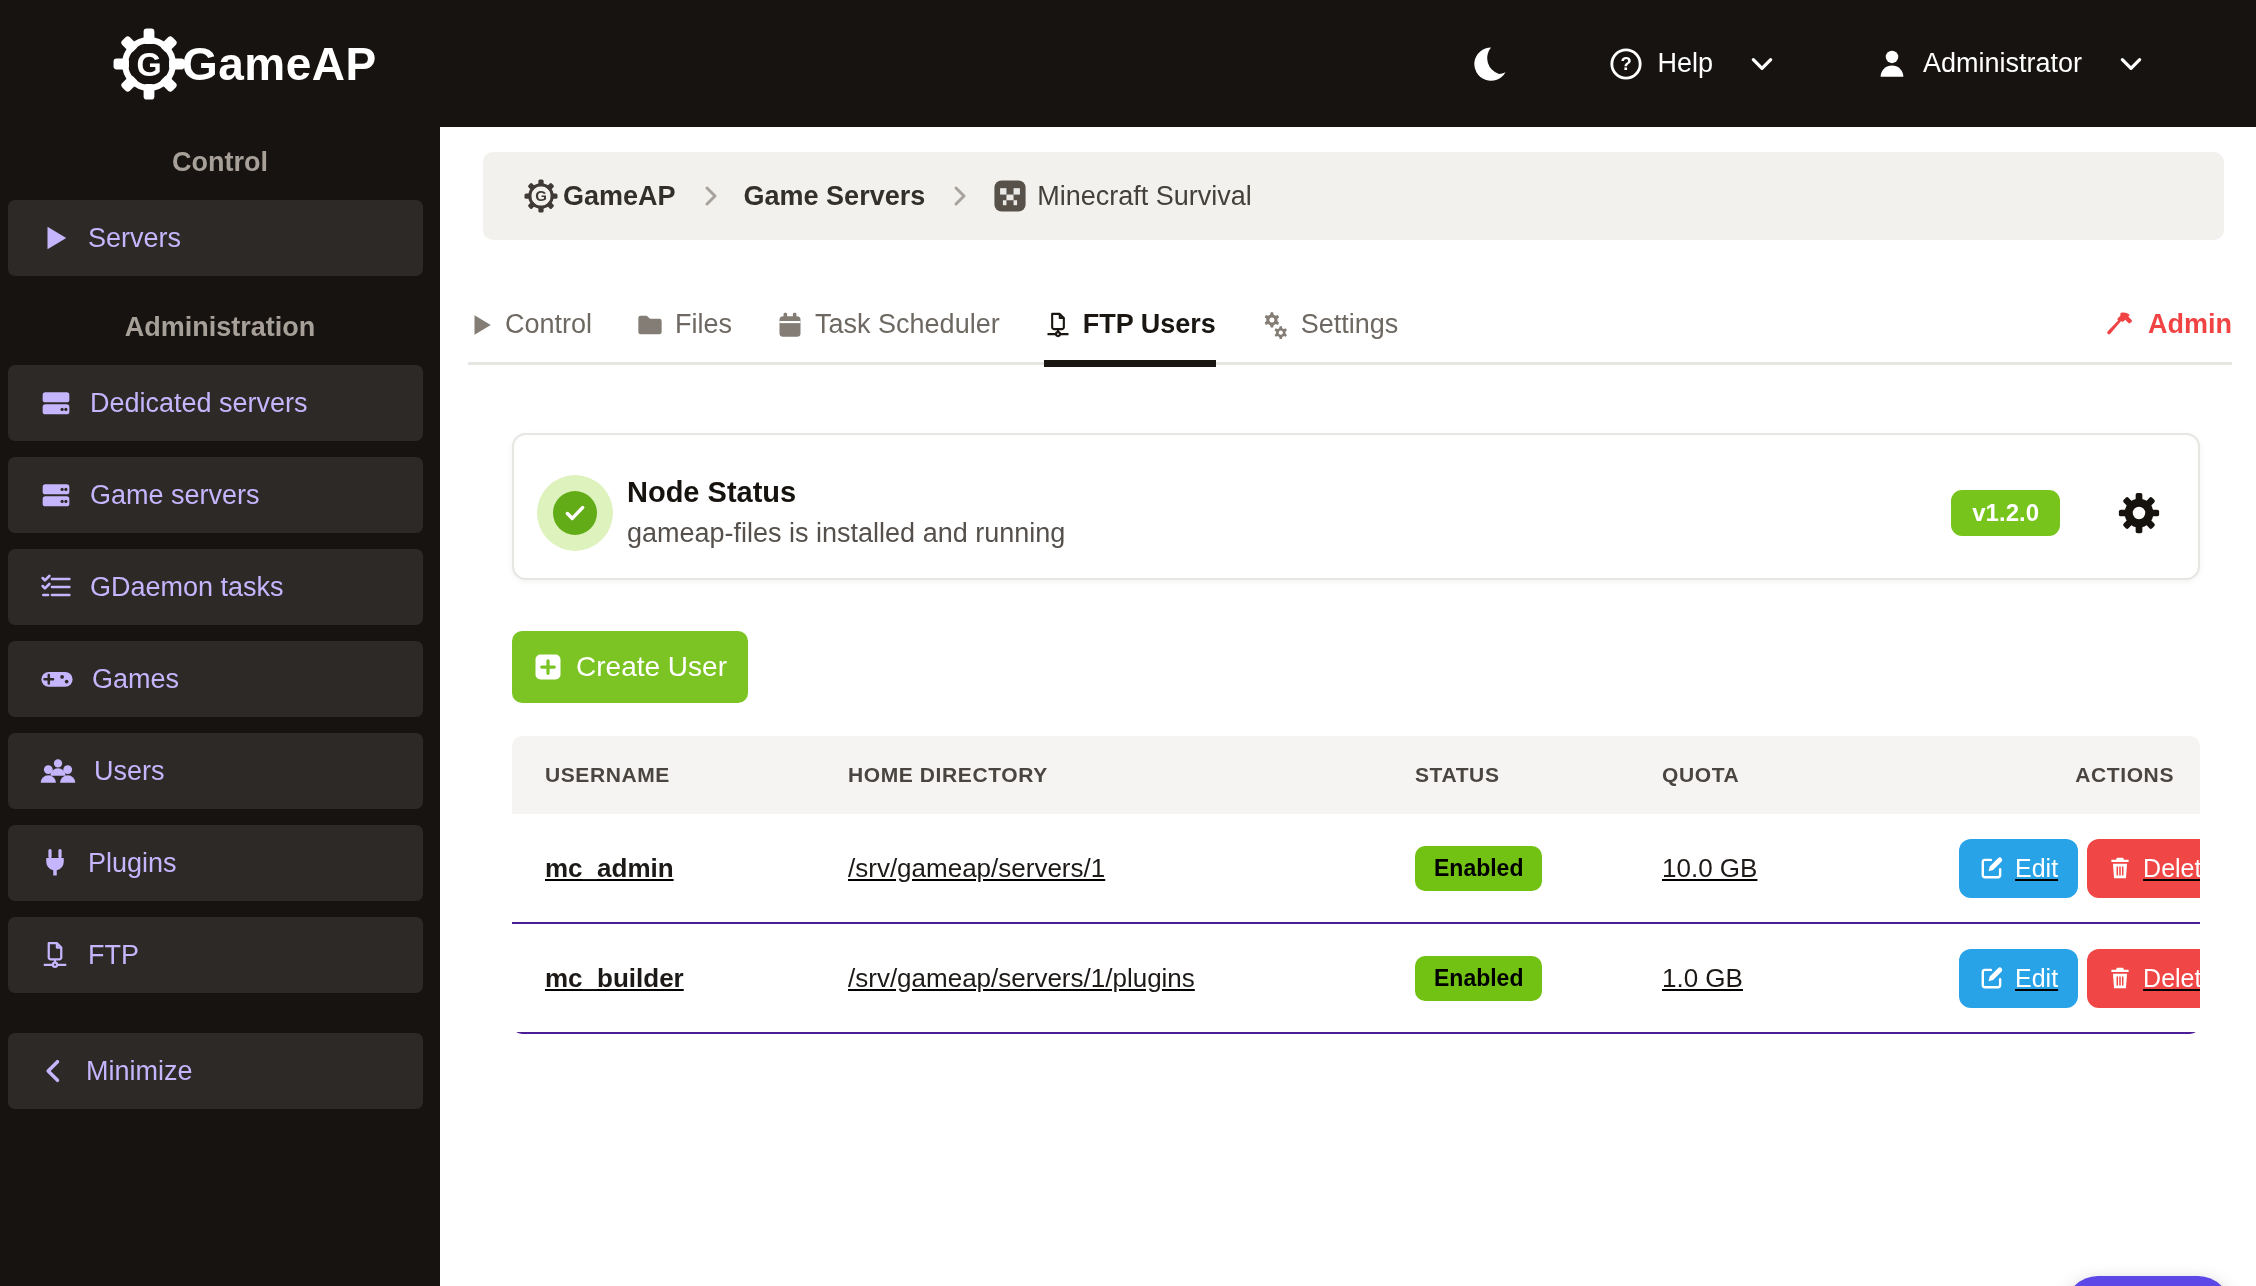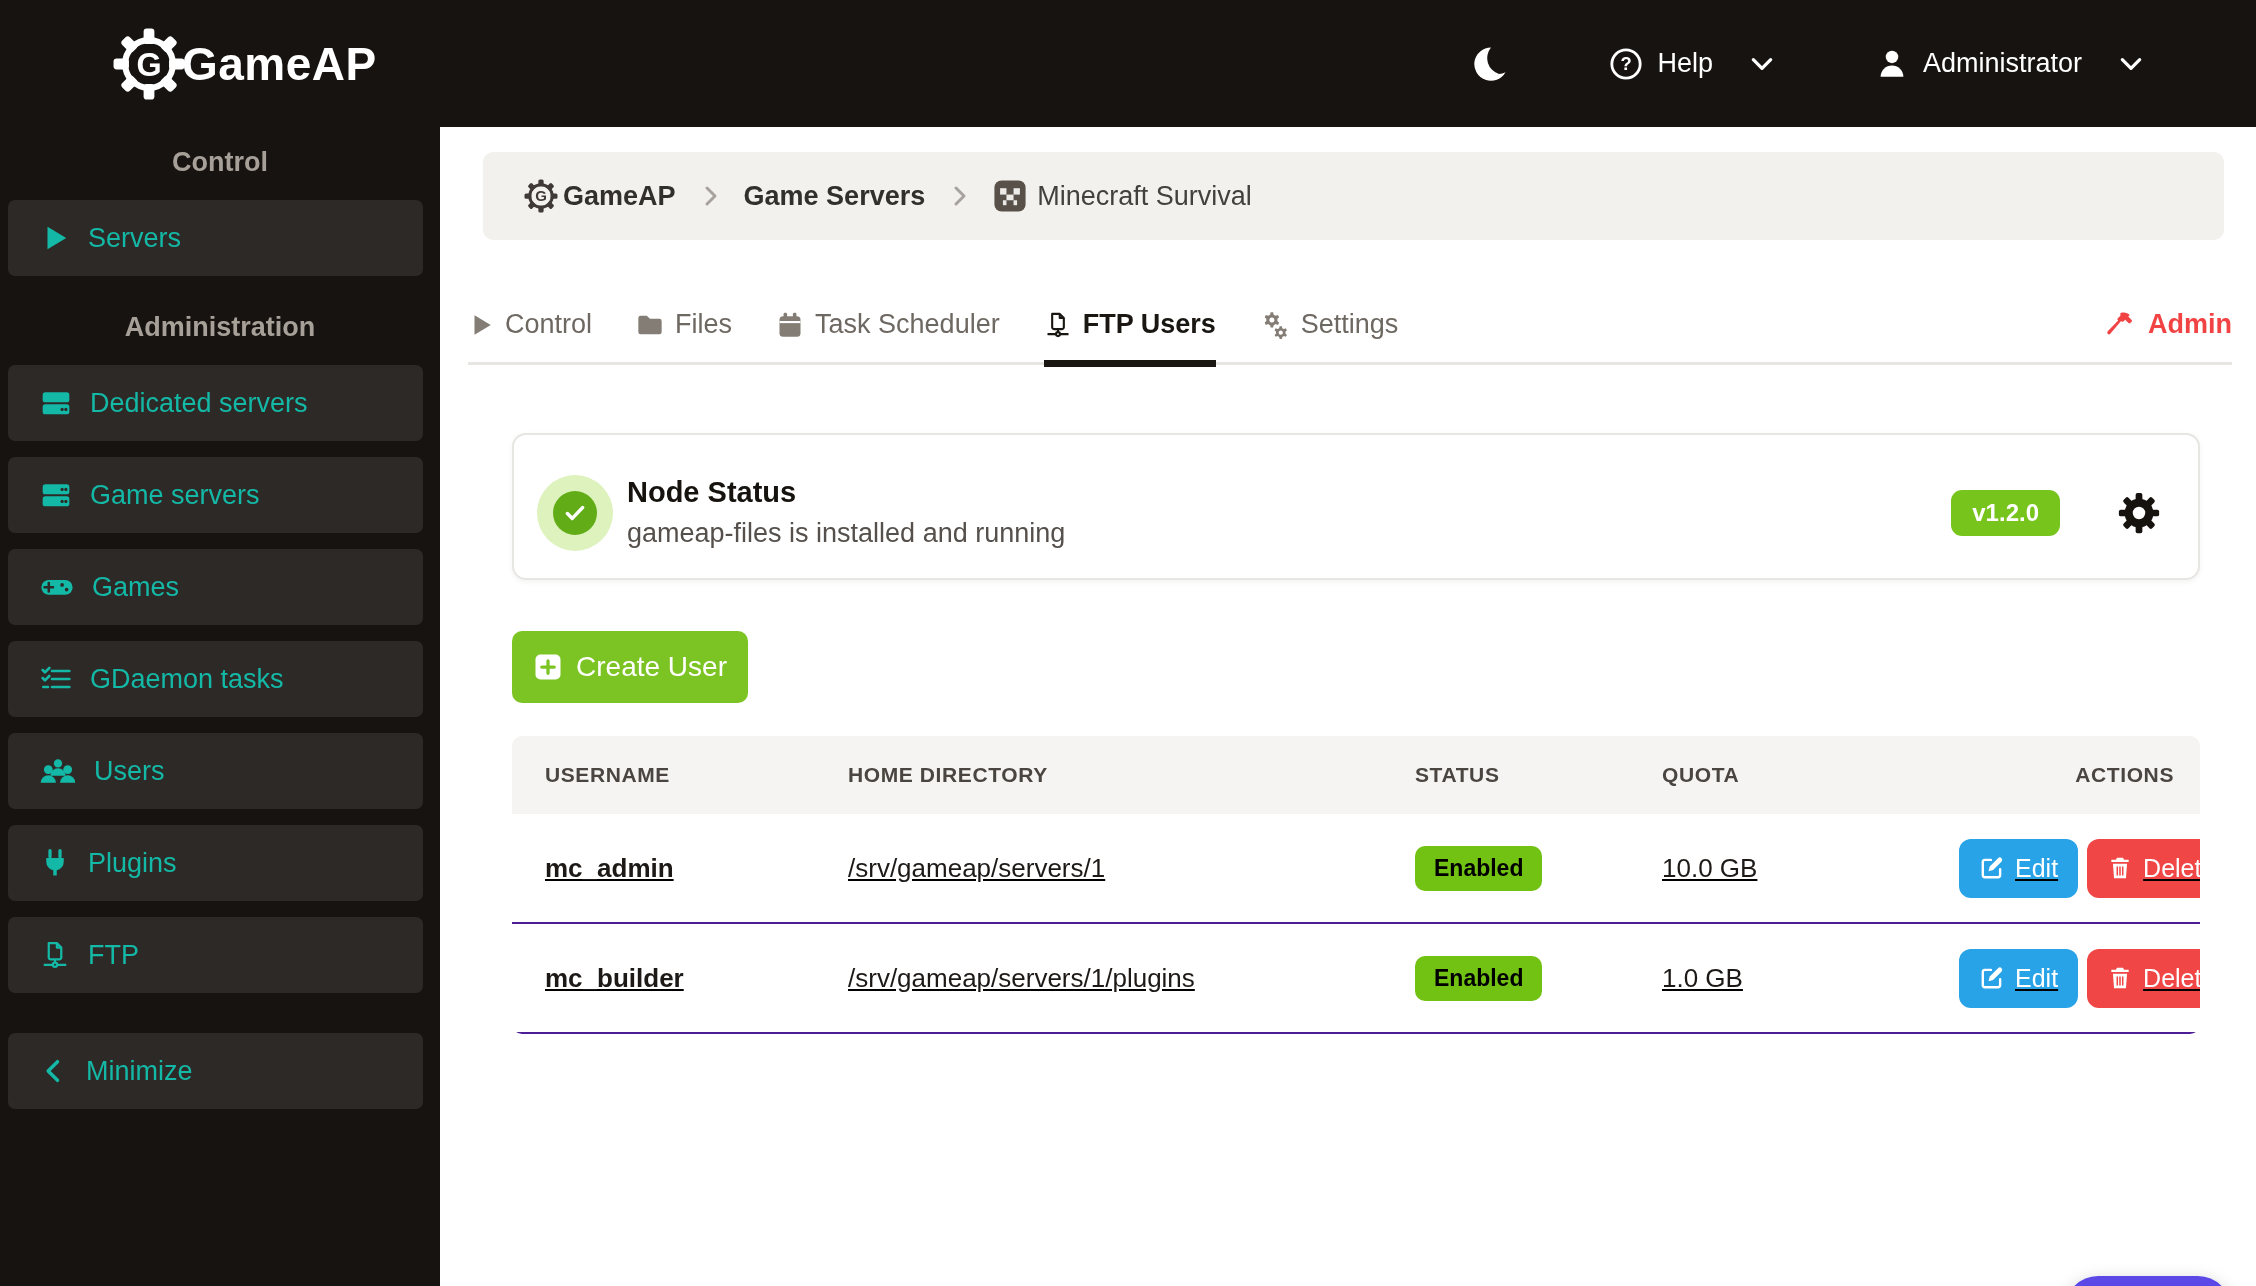--- a/index.html
+++ b/index.html
@@ -18,21 +18,21 @@
   .moon-wrap { width:40px; height:40px; position:relative; cursor:pointer; }
 
   
   .sidebar { position:absolute; left:0; top:127px; width:440px; height:1159px;
              background:#171310; }
   .side-section { text-align:center; color:#a6a099; font-size:27px; font-weight:700; }
   .sec-control { margin:20px 0 22px; }
   .sec-admin { margin:36px 0 22px; }
   .side-item { margin:4px 17px 16px 8px; height:76px; background:#2d2926;
                border-radius:7px; display:flex; align-items:center; gap:18px;
-               padding-left:32px; color:#14b8a6; font-size:27px; cursor:pointer; }
+               padding-left:32px; color:#c4b5fd; font-size:27px; cursor:pointer; }
   .side-item svg { flex:0 0 auto; }
   .side-item.minimize { margin-top:40px; }
 
   
   .main { position:absolute; left:440px; top:127px; width:1816px; height:1159px;
           background:#fff; padding:0 24px 0 28px; }
 
   .breadcrumb { margin:25px 0 0 15px; width:1741px; height:88px; background:#f2f1ee;
                 border-radius:10px; display:flex; align-items:center; gap:22px;
                 padding:0 40px; }
@@ -210,40 +210,40 @@
           <circle cx="19.4" cy="7.8" r="1.2" fill="#2d2926"></circle>
         <circle cx="16.6" cy="16.8" r="1.2" fill="#2d2926"></circle>
           <circle cx="19.4" cy="16.8" r="1.2" fill="#2d2926"></circle>
       </svg>
     </span>
     <span>Game servers</span>
   </div>
 
   <div class="side-item">
     <span style="display:flex;">
+      <svg width="32" height="32" viewBox="0 0 24 24" fill="none" stroke="currentColor" stroke-width="2" stroke-linecap="round" stroke-linejoin="round">
+        <path d="M9 6h13M9 12h13M9 18h13"></path>
+        <path d="M2 5.3l1.7 1.7L7 3.7"></path>
+        <path d="M2 11.3l1.7 1.7L7 9.7"></path>
+        <path d="M2.5 18h3.5"></path>
+      </svg>
+    </span>
+    <span>GDaemon tasks</span>
+  </div>
+
+  <div class="side-item">
+    <span style="display:flex;">
       <svg width="34" height="34" viewBox="0 0 24 24" fill="currentColor">
         <rect x="1" y="7" width="22" height="10.5" rx="5.2"></rect>
         <path d="M6.2 9.2v6M3.2 12.2h6" stroke="#2d2926" stroke-width="1.8" stroke-linecap="round"></path>
         <circle cx="15.6" cy="10.5" r="1.3" fill="#2d2926"></circle>
           <circle cx="18.8" cy="13.8" r="1.3" fill="#2d2926"></circle>
       </svg>
     </span>
     <span>Games</span>
-  </div>
-
-  <div class="side-item">
-    <span style="display:flex;">
-      <svg width="32" height="32" viewBox="0 0 24 24" fill="none" stroke="currentColor" stroke-width="2" stroke-linecap="round" stroke-linejoin="round">
-        <path d="M9 6h13M9 12h13M9 18h13"></path>
-        <path d="M2 5.3l1.7 1.7L7 3.7"></path>
-        <path d="M2 11.3l1.7 1.7L7 9.7"></path>
-        <path d="M2.5 18h3.5"></path>
-      </svg>
-    </span>
-    <span>GDaemon tasks</span>
   </div>
 
   <div class="side-item">
     <span style="display:flex;">
       <svg width="36" height="36" viewBox="0 0 26 24" fill="currentColor">
         <circle cx="13" cy="6.5" r="3"></circle>
         <path d="M7.5 15.5a5.5 5.5 0 0 1 11 0z"></path>
         <circle cx="6" cy="11" r="3.2"></circle>
         <path d="M0.5 20.5a5.5 5.5 0 0 1 11 0z"></path>
         <circle cx="20" cy="11" r="3.2"></circle>

